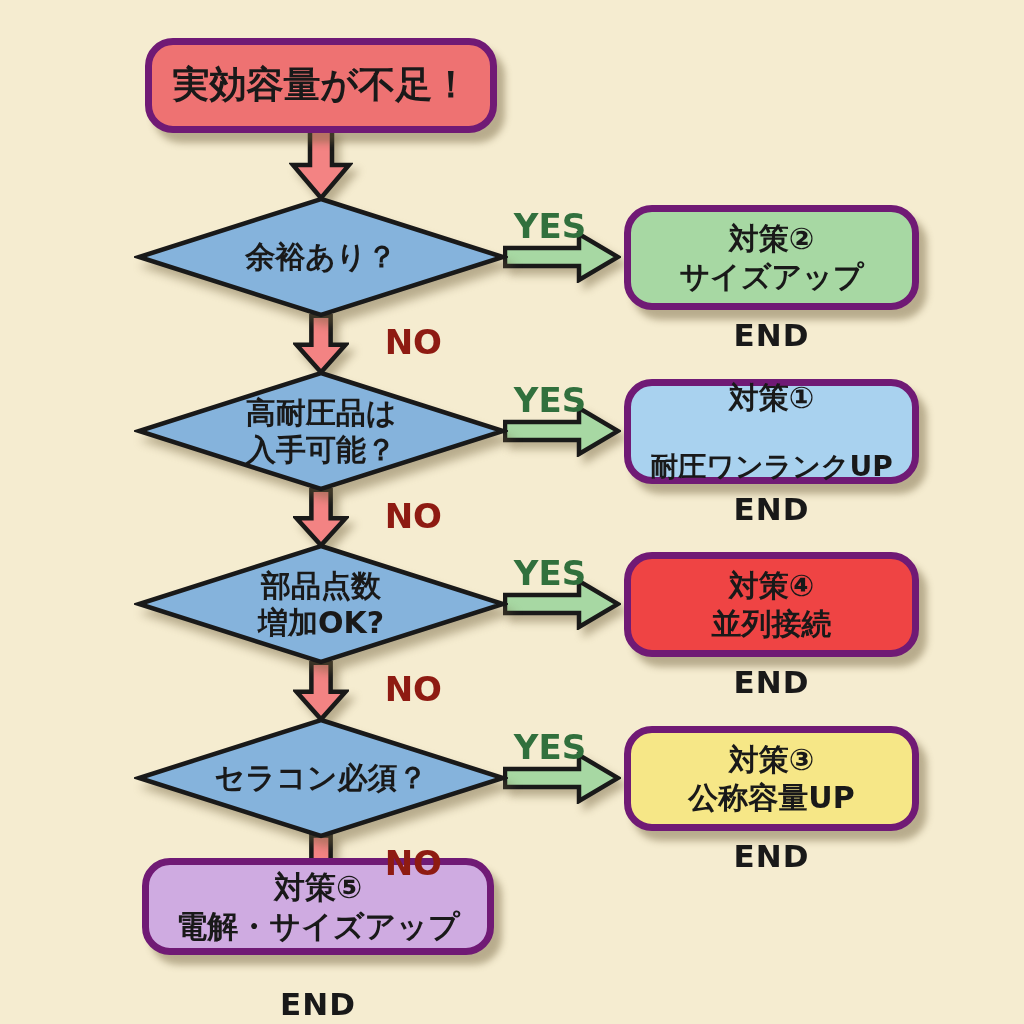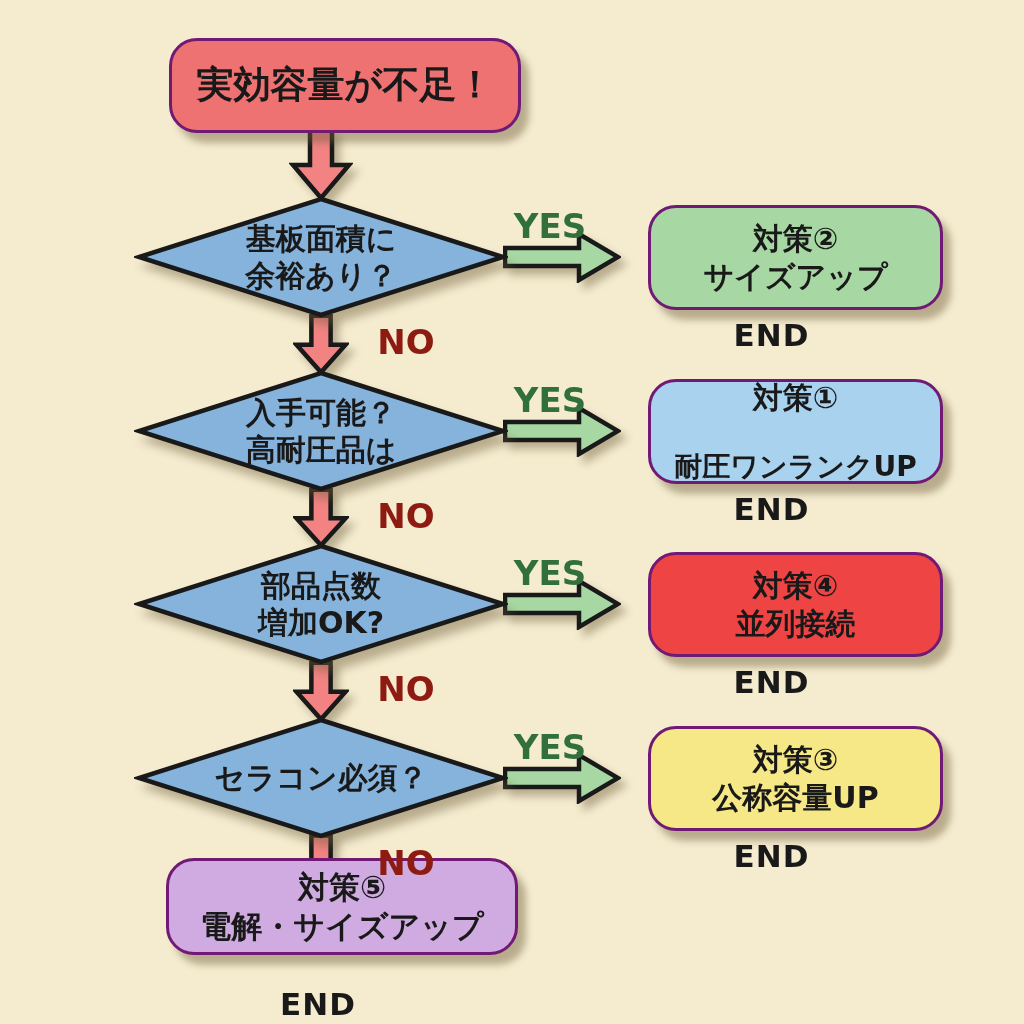--- a/index.html
+++ b/index.html
@@ -4,45 +4,44 @@
 <style>
   html,body{margin:0;padding:0;}
   .canvas{
     position:relative;width:1024px;height:1024px;overflow:hidden;
     background:#f5ecd0;
     font-family:"DejaVu Sans","Liberation Sans",sans-serif;
     color:#191919;
   }
   .node{
     position:absolute;box-sizing:border-box;
-    border:3px solid #701a75;border-radius:28px;
+    border:7px solid #701a75;border-radius:28px;
     display:flex;flex-direction:column;align-items:center;justify-content:center;
     text-align:center;font-weight:700;line-height:1.25;
     box-shadow:8px 10px 7px rgba(110,95,60,0.45);
     z-index:2;
-    margin-left:24px;
   }
   .start{left:145px;top:38px;width:352px;height:95px;background:#ee7272;font-size:37px;}
   .result{left:624px;width:295px;height:105px;font-size:30px;}
   .final{left:142px;top:858px;width:352px;height:97px;background:#cfabe1;font-size:31px;}
   .fill-green{background:#a7d8a3;}
   .fill-blue{background:#a9d2ef;gap:32px;}
   .fill-orange{background:#ef4444;}
   .fill-yellow{background:#f6e787;}
   .diamond{position:absolute;left:134px;width:374px;height:122px;z-index:2;}
   .diamond svg{position:absolute;left:0;top:0;width:100%;height:100%;
     filter:drop-shadow(7px 9px 5px rgba(110,95,60,0.45));}
   .diamond .dtext{
     position:absolute;left:0;top:0;width:100%;height:100%;
     display:flex;flex-direction:column;align-items:center;justify-content:center;
     font-size:30px;font-weight:700;line-height:1.25;text-align:center;
   }
   .arrow{position:absolute;z-index:1;filter:drop-shadow(6px 7px 4px rgba(110,95,60,0.45));}
   .yes{position:absolute;width:90px;text-align:center;font-size:34px;font-weight:800;color:#31703d;z-index:3;}
-  .no{position:absolute;width:90px;text-align:center;font-size:34px;font-weight:800;color:#8e1b12;z-index:3;margin-left:9px;}
+  .no{position:absolute;width:90px;text-align:right;font-size:34px;font-weight:800;color:#8e1b12;z-index:3;}
   .end{position:absolute;text-align:center;font-size:31px;font-weight:800;color:#191919;z-index:2;letter-spacing:1px;}
   .end.r{left:624px;width:295px;}
   .end.b{left:142px;width:352px;}
   polygon{stroke:#191919;stroke-width:4.5;stroke-linejoin:miter;vector-effect:non-scaling-stroke;}
   .pd{fill:#85b3dc;}
   .pr{fill:#f38383;}
   .pg{fill:#a7d8a3;}
 </style>
 </head>
 <body>
@@ -55,21 +54,20 @@
 
   <svg class="arrow" style="left:289px;top:128px;width:64px;height:72px" viewBox="0 0 64 72" preserveAspectRatio="none">
     <polygon class="pr" points="21,2 43,2 43,37 60,37 32,70 4,37 21,37"></polygon>
   </svg>
 
   <div class="diamond" style="top:196px">
     <svg viewBox="0 0 374 122">
         <polygon class="pd" points="187,3 369,61 187,119 5,61"></polygon>
       </svg>
     <div class="dtext">
-      <div>基板面積に</div>
       <div>余裕あり？</div>
     </div>
   </div>
   <div class="yes" style="left:505px;top:206px">YES</div>
   <svg class="arrow" style="left:503px;top:231px;width:118px;height:52px" viewBox="0 0 118 52" preserveAspectRatio="none">
     <polygon class="pg" points="2,17 76,17 76,3 115,26 76,49 76,35 2,35"></polygon>
   </svg>
   <div class="node result fill-green" style="top:205px">
     <div>対策②</div>
     <div>サイズアップ</div>
@@ -78,22 +76,22 @@
   <div class="no" style="left:352px;top:322px">NO</div>
   <svg class="arrow" style="left:293px;top:314px;width:56px;height:60px" viewBox="0 0 64 72" preserveAspectRatio="none">
     <polygon class="pr" points="21,2 43,2 43,37 60,37 32,70 4,37 21,37"></polygon>
   </svg>
 
   <div class="diamond" style="top:370px">
     <svg viewBox="0 0 374 122">
         <polygon class="pd" points="187,3 369,61 187,119 5,61"></polygon>
       </svg>
     <div class="dtext">
+      <div>高耐圧品は</div>
       <div>入手可能？</div>
-      <div>高耐圧品は</div>
     </div>
   </div>
   <div class="yes" style="left:505px;top:380px">YES</div>
   <svg class="arrow" style="left:503px;top:405px;width:118px;height:52px" viewBox="0 0 118 52" preserveAspectRatio="none">
     <polygon class="pg" points="2,17 76,17 76,3 115,26 76,49 76,35 2,35"></polygon>
   </svg>
   <div class="node result fill-blue" style="top:379px">
     <div>対策①</div>
     <div style="font-size:28px">耐圧ワンランクUP</div>
   </div>

